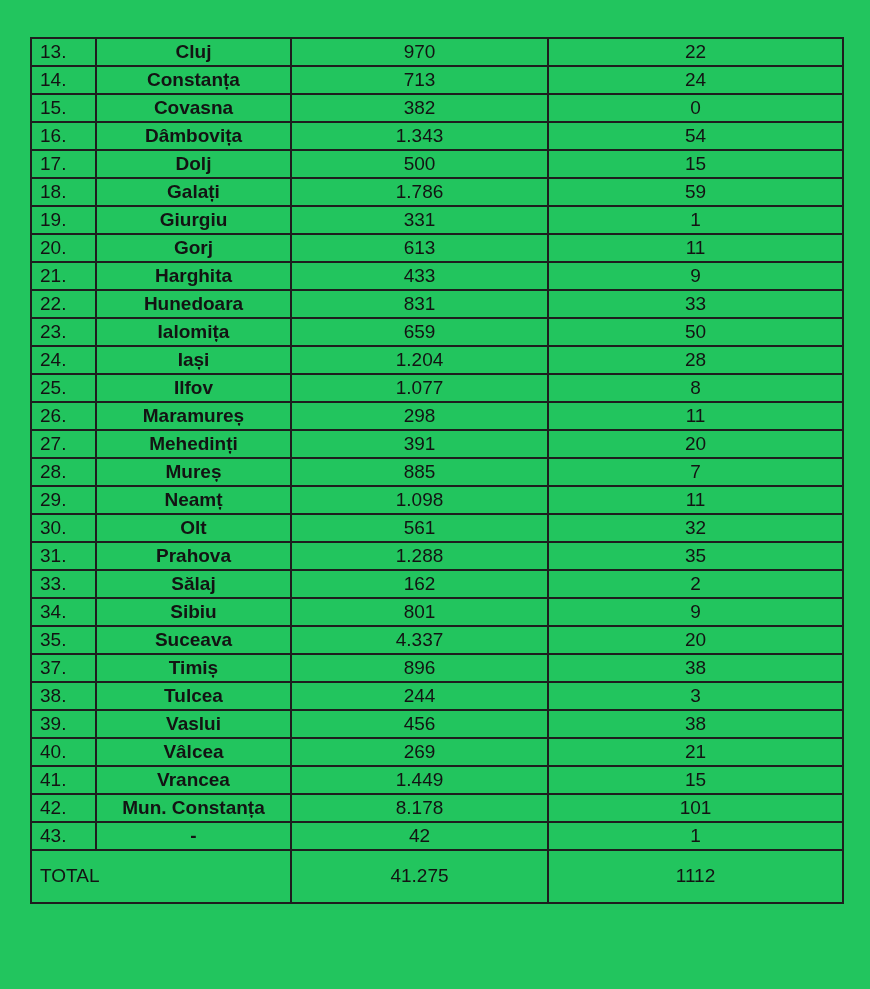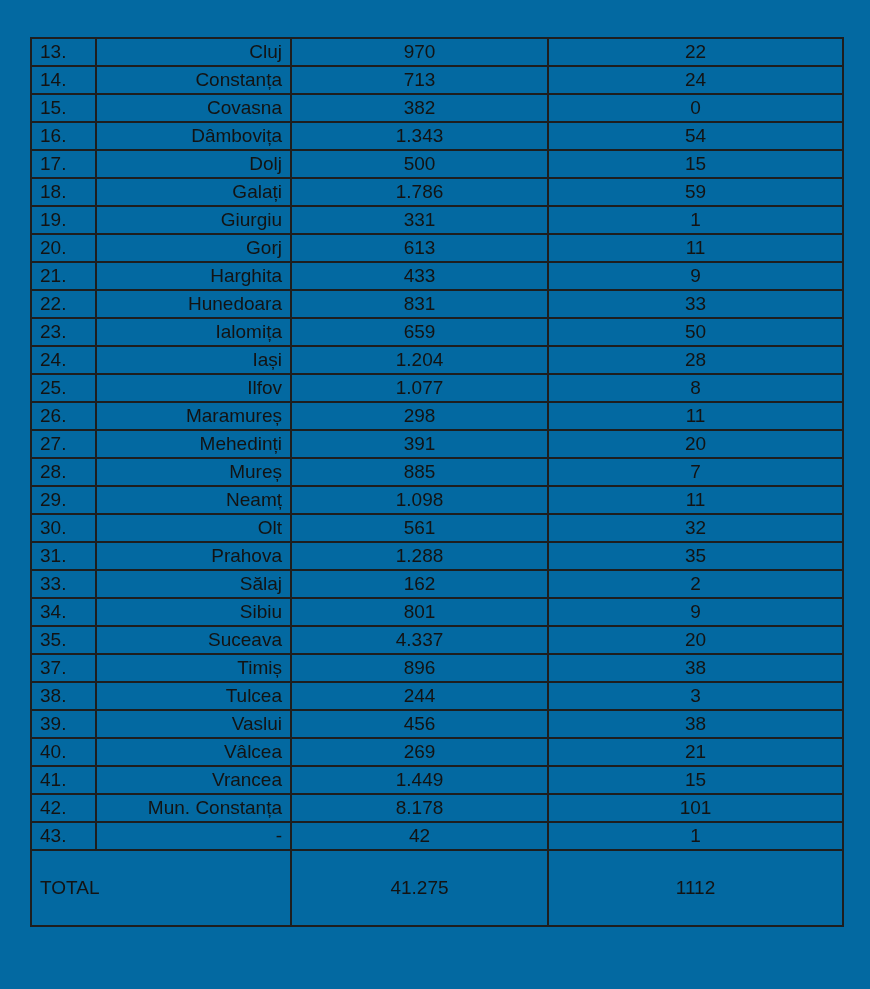--- a/index.html
+++ b/index.html
@@ -13,21 +13,21 @@
     position: relative;
     font-family: "Liberation Sans", sans-serif;
     color: #131313;
     overflow: hidden;
   }
   .scan-page {
     position: absolute;
     left: 0; top: 0;
     width: 870px;
     height: 989px;
-    background: #0369a1;
+    background: #22c55e;
   }
   table.doc-table {
     position: absolute;
     left: 30px;
     top: 37px;
     border-collapse: collapse;
     table-layout: fixed;
     width: 812px;
   }
   table.doc-table td {
@@ -43,28 +43,29 @@
   }
   col.col-no     { width: 65px; }
   col.col-county { width: 195px; }
   col.col-v1     { width: 257px; }
   col.col-v2     { width: 295px; }
   td.c-no {
     text-align: left;
     padding-left: 11px;
   }
   td.c-county {
-    text-align: right;
+    text-align: center;
     padding-left: 10px;
+    font-weight: bold;
   }
   td.c-num {
     text-align: center;
   }
   tr.total-row td {
-    height: 76px;
+    height: 53px;
   }
   td.c-total-label {
     vertical-align: bottom;
     padding-bottom: 4px;
     padding-left: 6px;
   }
   td.c-total-num {
     vertical-align: top;
     padding-top: 3px;
   }

